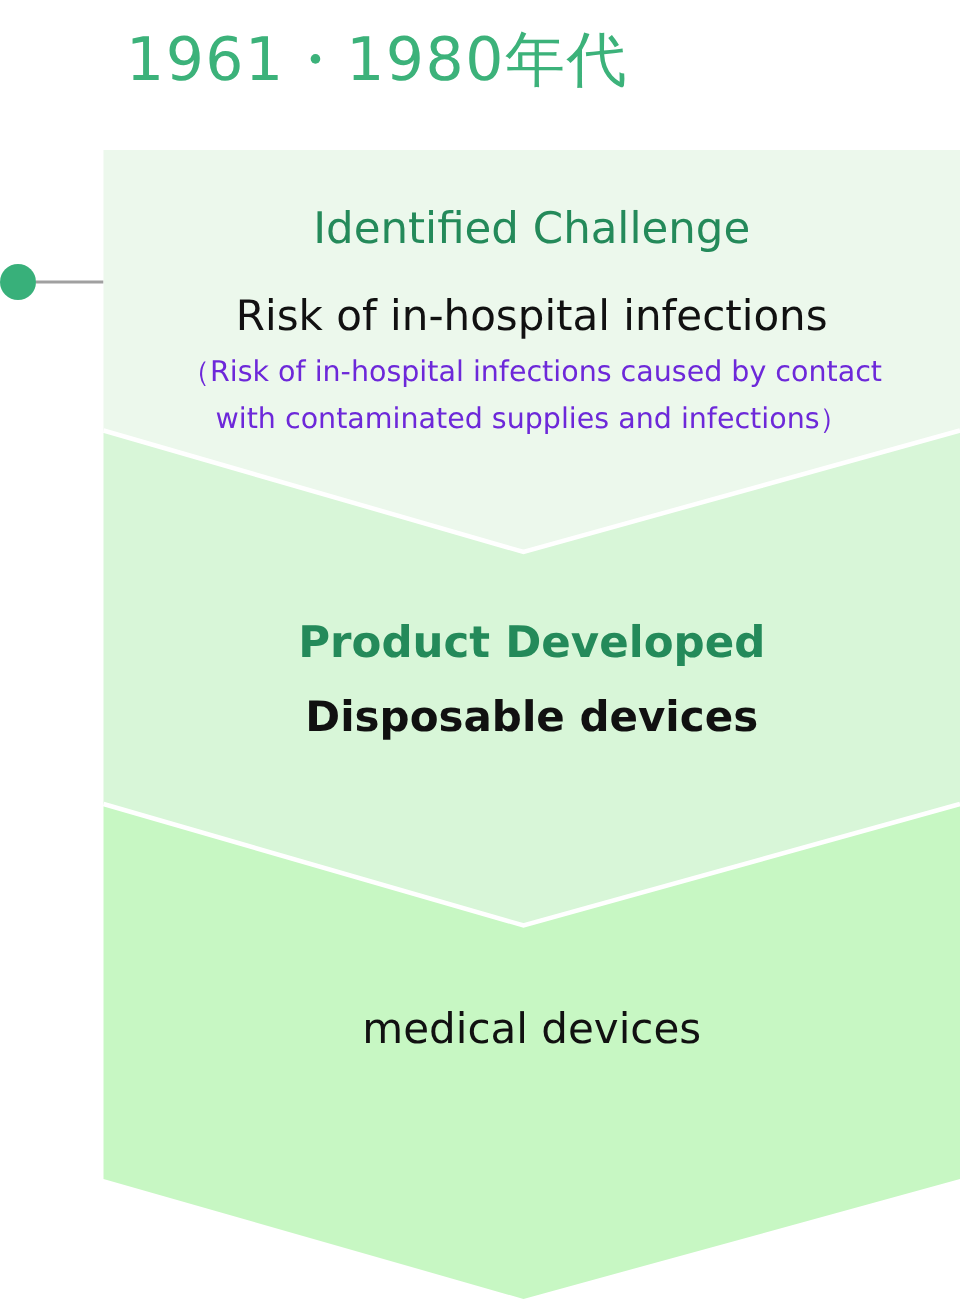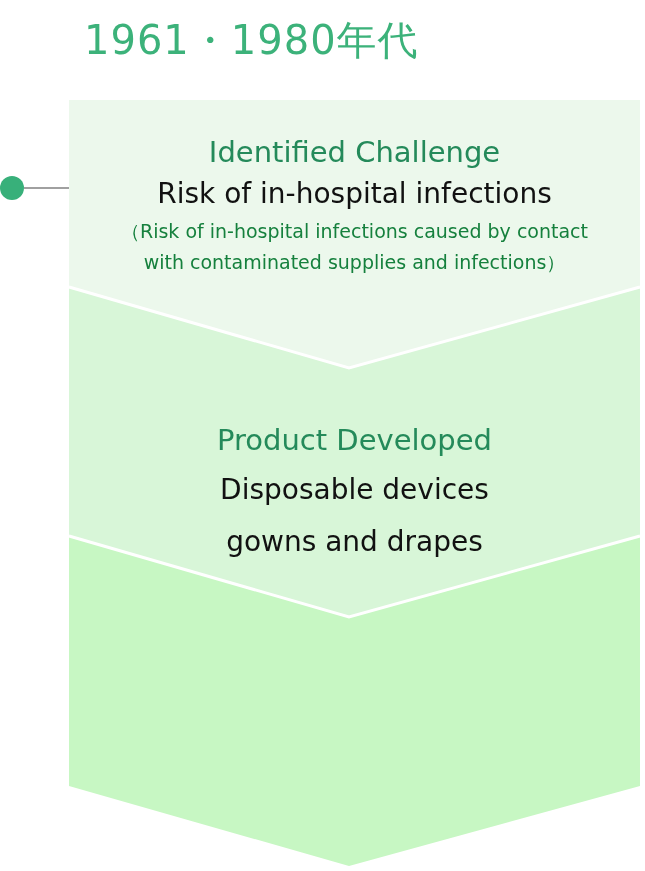--- a/index.html
+++ b/index.html
@@ -7,25 +7,25 @@
            font-family: "DejaVu Sans", "Liberation Sans", sans-serif; }
     .era-title { position: absolute; left: 84px; top: 12px; font-size: 40px; line-height: 56px;
                  color: #3cb27a; font-weight: 500; letter-spacing: 1px; margin: 0; }
     .connector-dot { position: absolute; left: 0px; top: 176px; width: 24px; height: 24px;
                      border-radius: 50%; background: #38b07a; }
     .connector-line { position: absolute; left: 24px; top: 187px; width: 45px; height: 2px; background: #a0a0a0; }
     svg.flow { position: absolute; left: 0; top: 0; }
     .section { position: absolute; left: 69px; width: 571px; text-align: center; }
     .label { color: #248a5a; font-size: 29px; line-height: 40px; }
     .primary { color: #111111; font-size: 28px; line-height: 44px; }
-    .note { color: #15803d; font-size: 19px; line-height: 31px; }
+    .note { color: #6d28d9; font-size: 19px; line-height: 31px; }
     .s1 { top: 132px; }
-    .s2 { top: 420px; }
+    .s2 { top: 408px; font-weight: bold; }
     .s3 { top: 656px; }
-    .s1 .primary { margin-top: 0; }
+    .s1 .primary { margin-top: 17px; }
     .s2 .primary, .s3 .primary { margin-top: 8px; }
   </style>
 </head>
 <body>
 
 <h1 class="era-title">1961・1980年代</h1>
 
 <div class="connector-dot"></div>
 <div class="connector-line"></div>
 
@@ -44,17 +44,17 @@
 <div class="section s1">
   <div class="label">Identified Challenge</div>
   <div class="primary">Risk of in-hospital infections</div>
   <div class="note">（Risk of in-hospital infections caused by contact</div>
   <div class="note">with contaminated supplies and infections）</div>
 </div>
 
 <div class="section s2">
   <div class="label">Product Developed</div>
   <div class="primary">Disposable devices</div>
-  <div class="primary">gowns and drapes</div>
 </div>
 
 <div class="section s3">
+  <div class="primary">medical devices</div>
 </div>
 
 </body></html>

